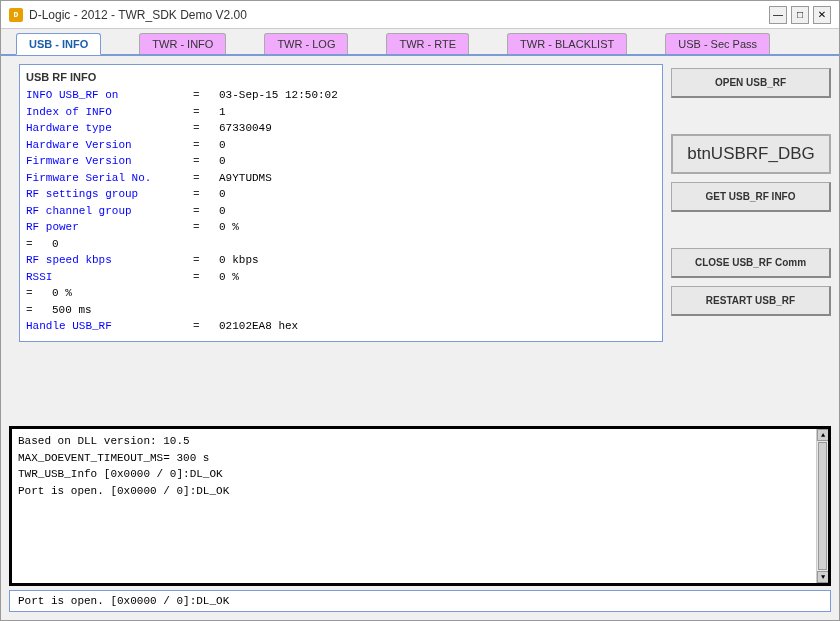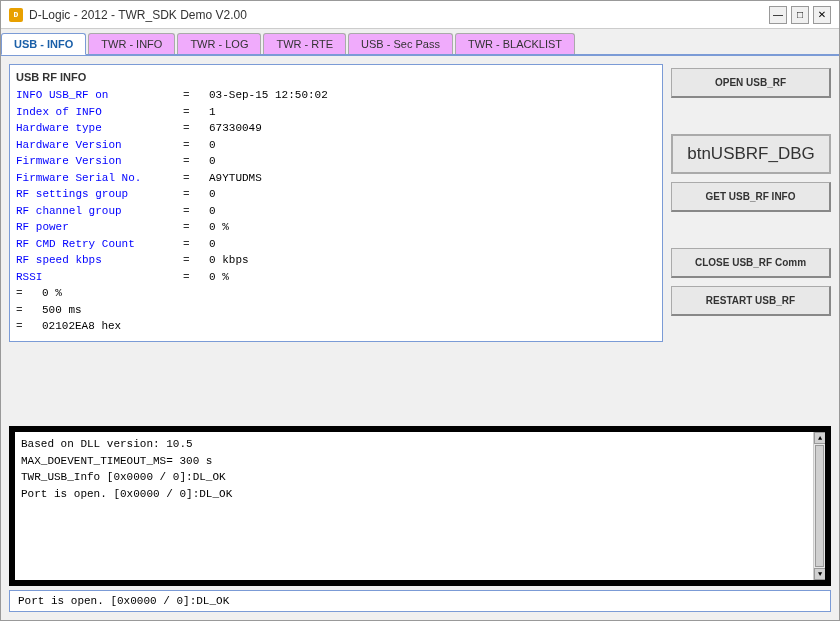--- a/index.html
+++ b/index.html
@@ -64,22 +64,23 @@
       align-items: center;
       justify-content: center;
       font-size: 10px;
       font-family: Arial, sans-serif;
     }
     .title-btn.close { background: #f0f0f0; }
     .tab-bar {
       display: flex;
       background: #f0f0f0;
       border-bottom: 2px solid #7b9bd6;
-      padding: 0 0;
+      padding: 0 15px;
       padding-top: 4px;
+      gap: 36px;
     }
     .tab {
       padding: 4px 12px;
       border: 1px solid #aaa;
       border-bottom: none;
       background: #f0abfc;
       cursor: pointer;
       font-family: Arial, sans-serif;
       font-size: 11px;
       color: #333;
@@ -104,20 +105,21 @@
     .left-panel {
       flex: 1;
       display: flex;
       flex-direction: column;
       gap: 4px;
     }
     .rf-info-box {
       border: 1px solid #7b9bd6;
       background: #fff;
       padding: 6px;
+      margin-left: 10px;
     }
     .rf-info-title {
       font-family: Arial, sans-serif;
       font-size: 11px;
       font-weight: bold;
       color: #333;
       margin-bottom: 4px;
     }
     .info-table {
       width: 100%;
@@ -172,21 +174,21 @@
       cursor: pointer;
       font-family: Arial, sans-serif;
       font-size: 17px;
       color: #333;
       min-height: 40px;
       display: flex;
       align-items: center;
       justify-content: center;
     }
     .log-section {
-      border: 6px solid #000000;
+      border: 3px solid #000000;
       background: #fff;
       height: 160px;
       margin: 0 8px 4px 8px;
       display: flex;
       flex-direction: column;
     }
     .log-content {
       flex: 1;
       padding: 4px 6px;
       overflow-y: auto;
@@ -251,22 +253,22 @@
       <div class="title-btn">□</div>
       <div class="title-btn close">✕</div>
     </div>
   </div>
 
   <div class="tab-bar">
     <div class="tab active">USB - INFO</div>
     <div class="tab">TWR - INFO</div>
     <div class="tab">TWR - LOG</div>
     <div class="tab">TWR - RTE</div>
+    <div class="tab">TWR - BLACKLIST</div>
     <div class="tab">USB - Sec Pass</div>
-    <div class="tab">TWR - BLACKLIST</div>
   </div>
 
   <div class="main-content">
 
     <div class="left-panel">
       <div class="rf-info-box">
         <div class="rf-info-title">USB RF INFO</div>
         <div class="info-table">
 
         <div class="info-row">
@@ -308,21 +310,20 @@
       <span class="info-label">RF channel group</span>
       <span class="info-eq">=</span>
       <span class="info-value">0</span>
     </div>
             <div class="info-row">
       <span class="info-label">RF power</span>
       <span class="info-eq">=</span>
       <span class="info-value">0 %</span>
     </div>
             <div class="info-row">
-      <span class="info-label">RF CMD Retry Count</span>
       <span class="info-eq">=</span>
       <span class="info-value">0</span>
     </div>
             <div class="info-row">
       <span class="info-label">RF speed kbps</span>
       <span class="info-eq">=</span>
       <span class="info-value">0 kbps</span>
     </div>
             <div class="info-row">
       <span class="info-label">RSSI</span>
@@ -331,20 +332,21 @@
     </div>
             <div class="info-row">
       <span class="info-eq">=</span>
       <span class="info-value">0 %</span>
     </div>
             <div class="info-row">
       <span class="info-eq">=</span>
       <span class="info-value">500 ms</span>
     </div>
             <div class="info-row">
+      <span class="info-label">Handle USB_RF</span>
       <span class="info-eq">=</span>
       <span class="info-value">02102EA8 hex</span>
     </div>
           </div>
       </div>
     </div>
 
     <div class="right-panel">
       <div class="action-btn">OPEN USB_RF</div>
       <div style="height: 20px;"></div>

